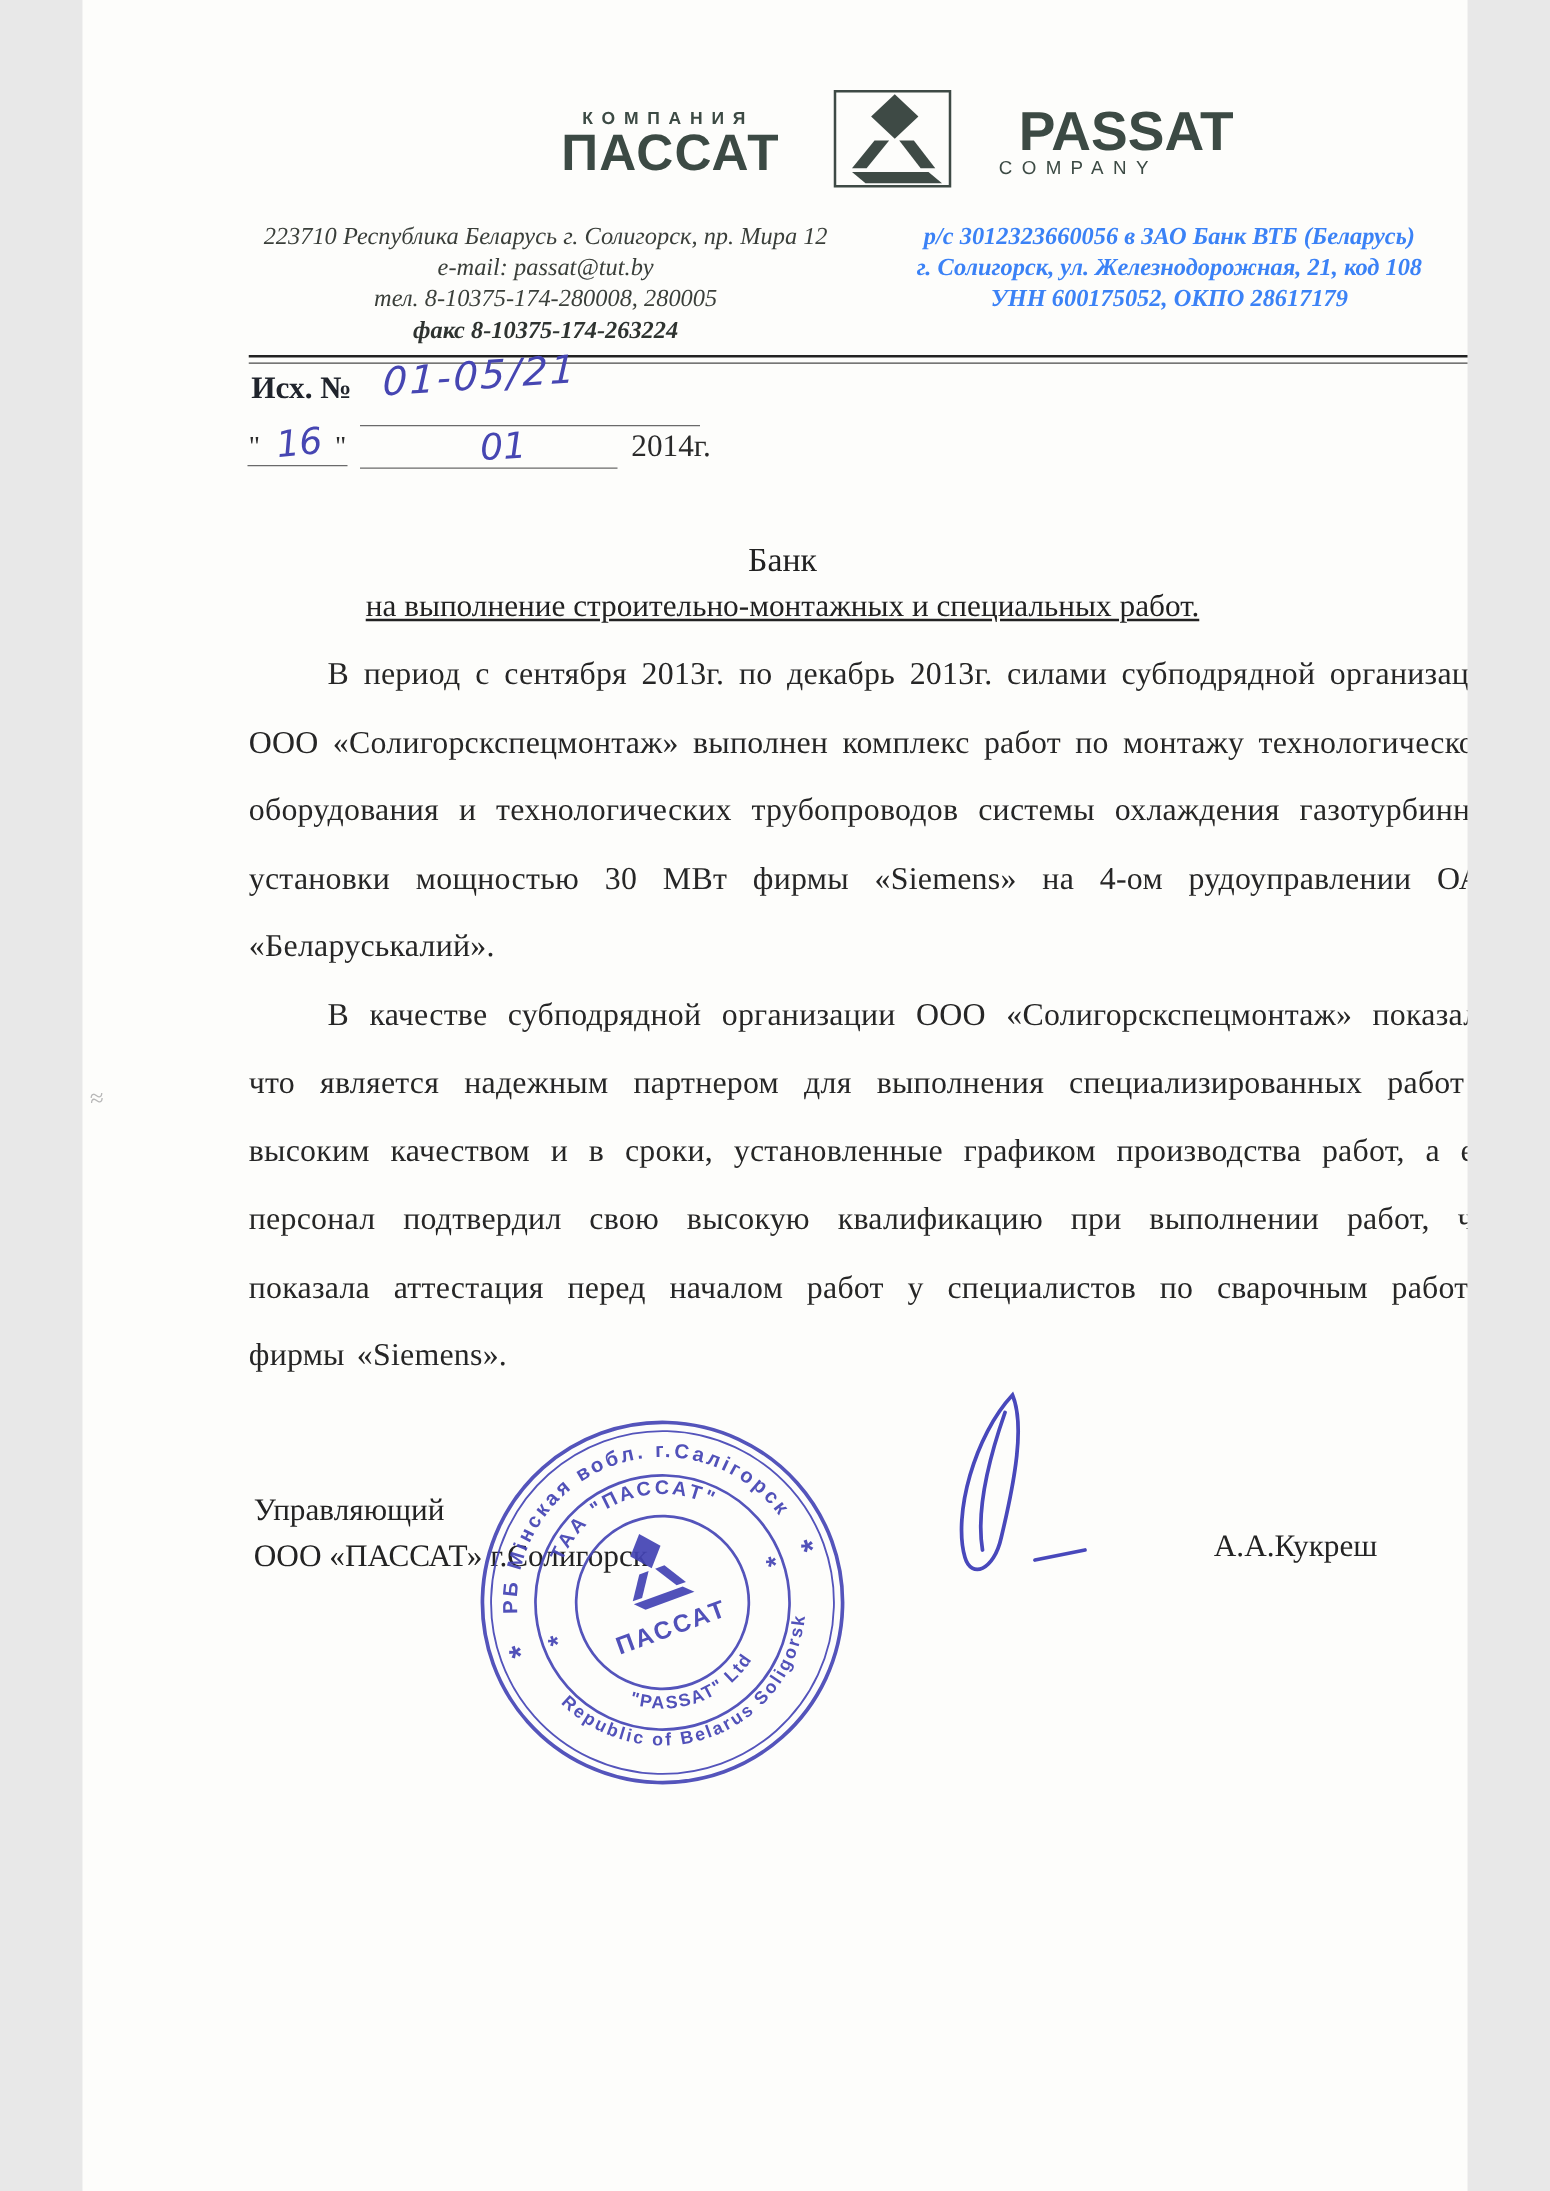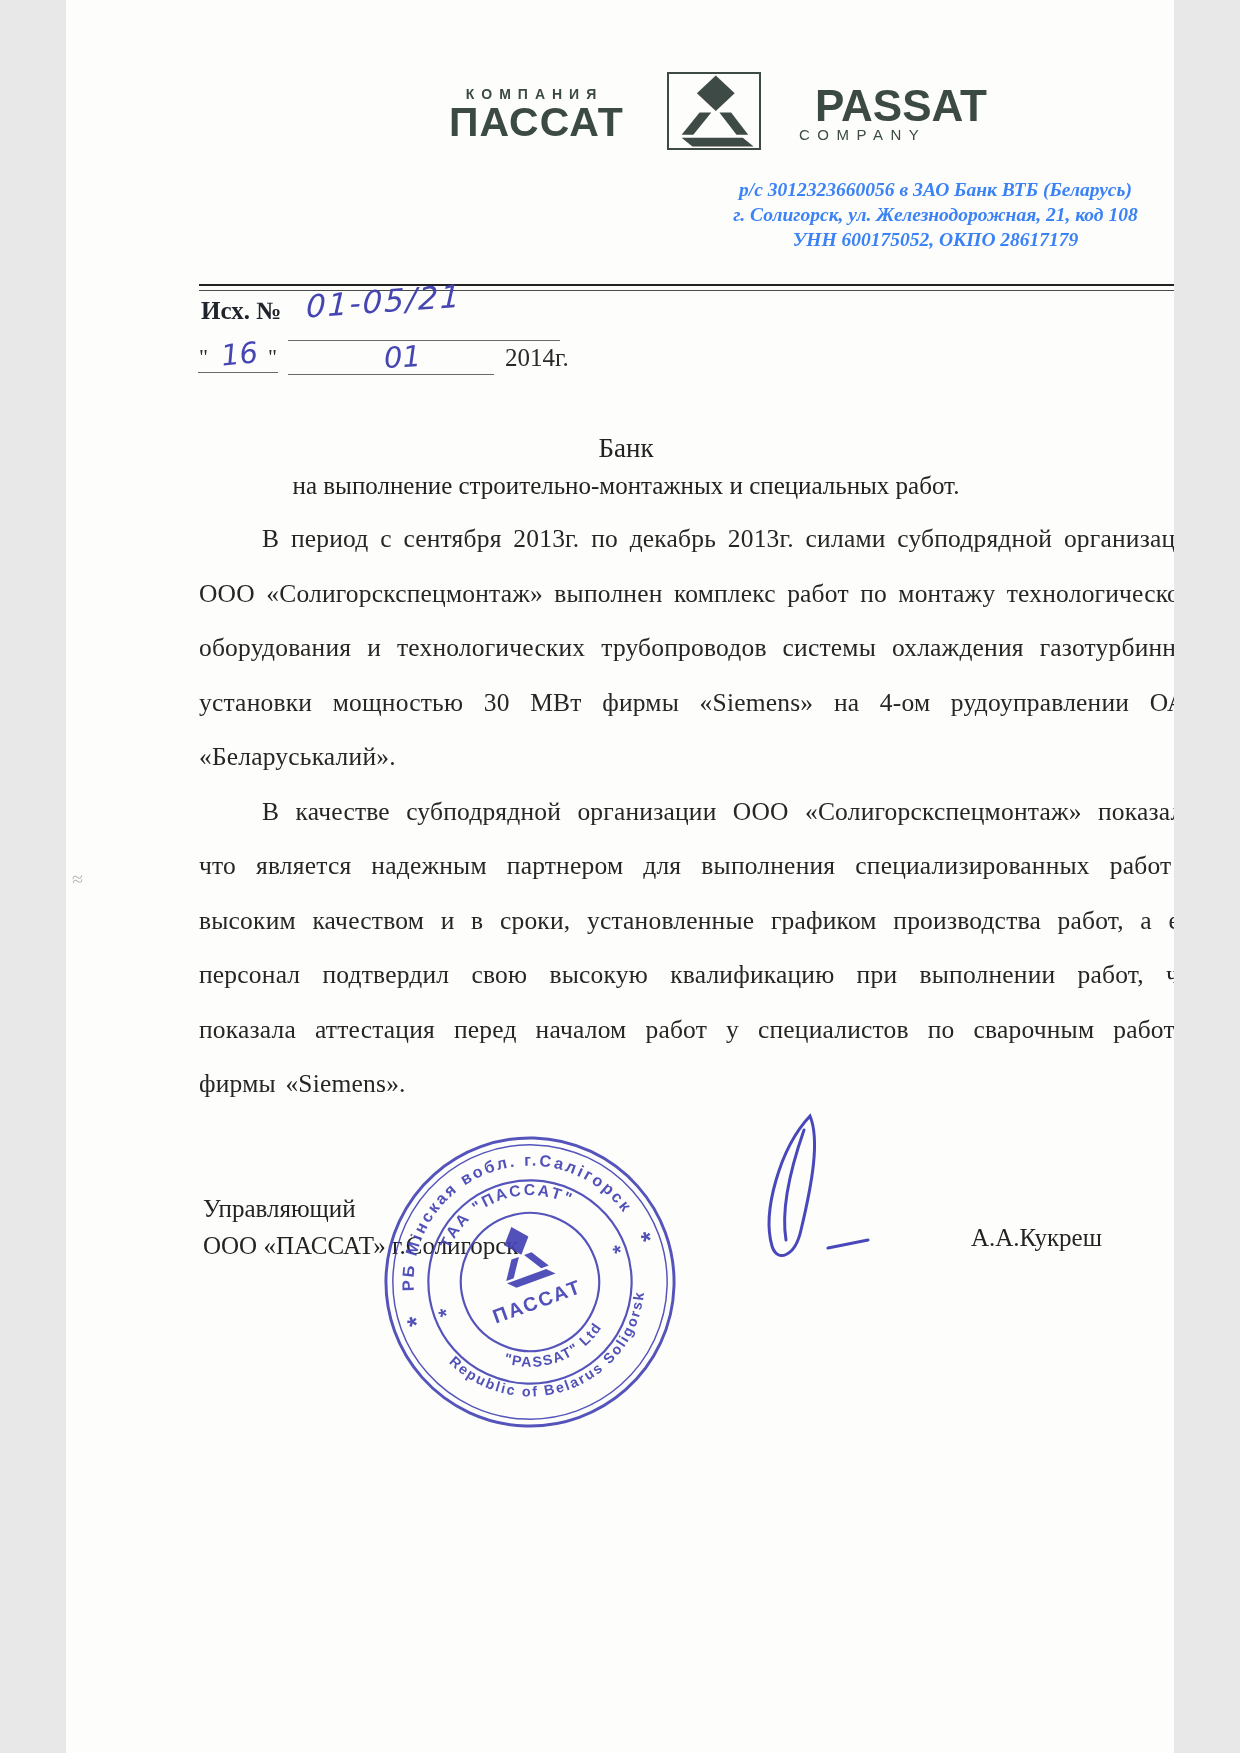--- a/index.html
+++ b/index.html
@@ -38,21 +38,21 @@
   .u2{left:222px;top:374px;width:206px;}
   .q{position:absolute;font-size:22px;color:#2a2a2a;}
   .q1{left:133px;top:344px;}
   .q2{left:202px;top:344px;}
   .ref-day{position:absolute;left:155px;top:337px;font-size:29px;transform:rotate(-6deg);}
   .ref-month{position:absolute;left:318px;top:340px;font-size:29px;transform:rotate(-3deg);}
   .ref-year{position:absolute;left:439px;top:344px;font-size:25px;color:#2a2a2a;}
   
   .title-wrap{position:absolute;left:60px;top:433px;width:1000px;text-align:center;}
   .doc-title{font-size:27px;color:#222;}
-  .doc-subtitle{margin-top:8px;font-size:25px;color:#222;}
+  .doc-subtitle{margin-top:8px;font-size:25px;color:#222;text-decoration:underline;}
   .body-text{position:absolute;left:133px;top:512px;width:1004px;
     font-size:25.5px;line-height:54.5px;text-align:justify;color:#262626;
     letter-spacing:0.2px;word-spacing:3px;}
   .body-text p{margin:0;text-indent:63px;}
   
   .sig-position{position:absolute;left:137px;top:1190px;font-size:25px;line-height:37px;color:#232323;}
   .sig-name{position:absolute;left:905px;top:1224px;font-size:25px;color:#232323;}
   .stamp{position:absolute;left:316px;top:1134px;width:296px;height:296px;
     transform:rotate(-20deg);opacity:0.92;}
   .stamp text{font-family:"Liberation Sans",sans-serif;fill:#4343b4;font-weight:bold;}
@@ -78,20 +78,26 @@
         <polygon points="14,86 82,86 94,98 26,98"></polygon>
       </g>
     </svg>
   </div>
 
   <div class="logo-en">
     <div class="big">PASSAT</div>
     <div class="small">COMPANY</div>
   </div>
 
+  <div class="address">
+    <div>223710  Республика Беларусь г. Солигорск,  пр. Мира 12</div>
+    <div>e-mail:  passat@tut.by</div>
+    <div>тел. 8-10375-174-280008, 280005</div>
+    <div class="fax">факс 8-10375-174-263224</div>
+  </div>
 
   <div class="bank">
     <div>р/с 3012323660056 в ЗАО Банк ВТБ (Беларусь)</div>
     <div>г. Солигорск, ул. Железнодорожная, 21, код 108</div>
     <div>УНН 600175052, ОКПО 28617179</div>
   </div>
 
   <div class="rule"></div>
 
   <div class="ref-label">Исх. №</div>

